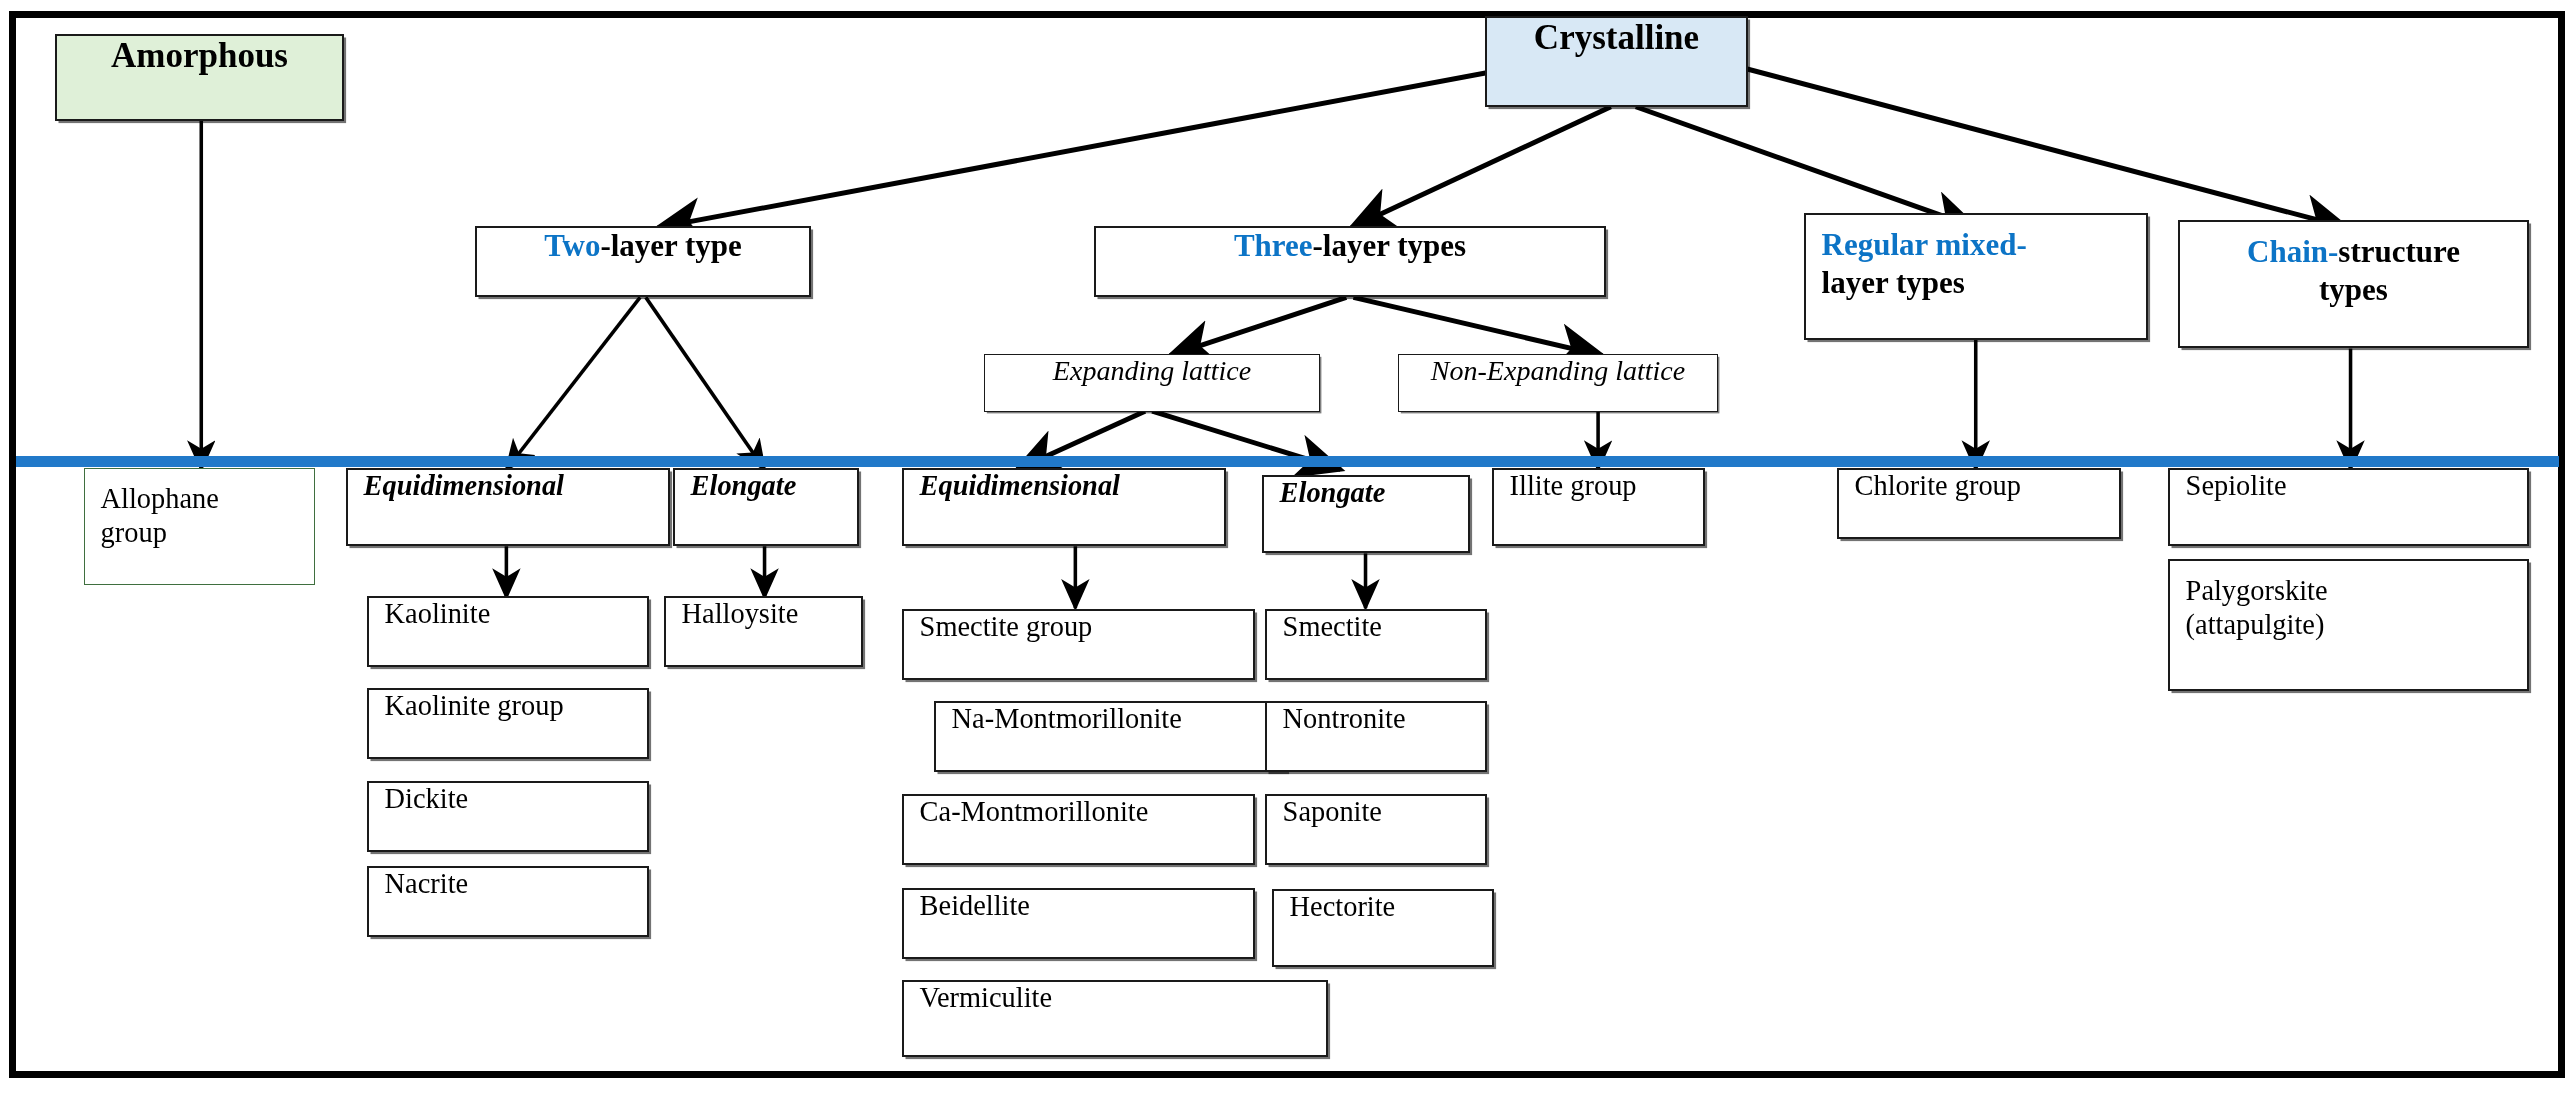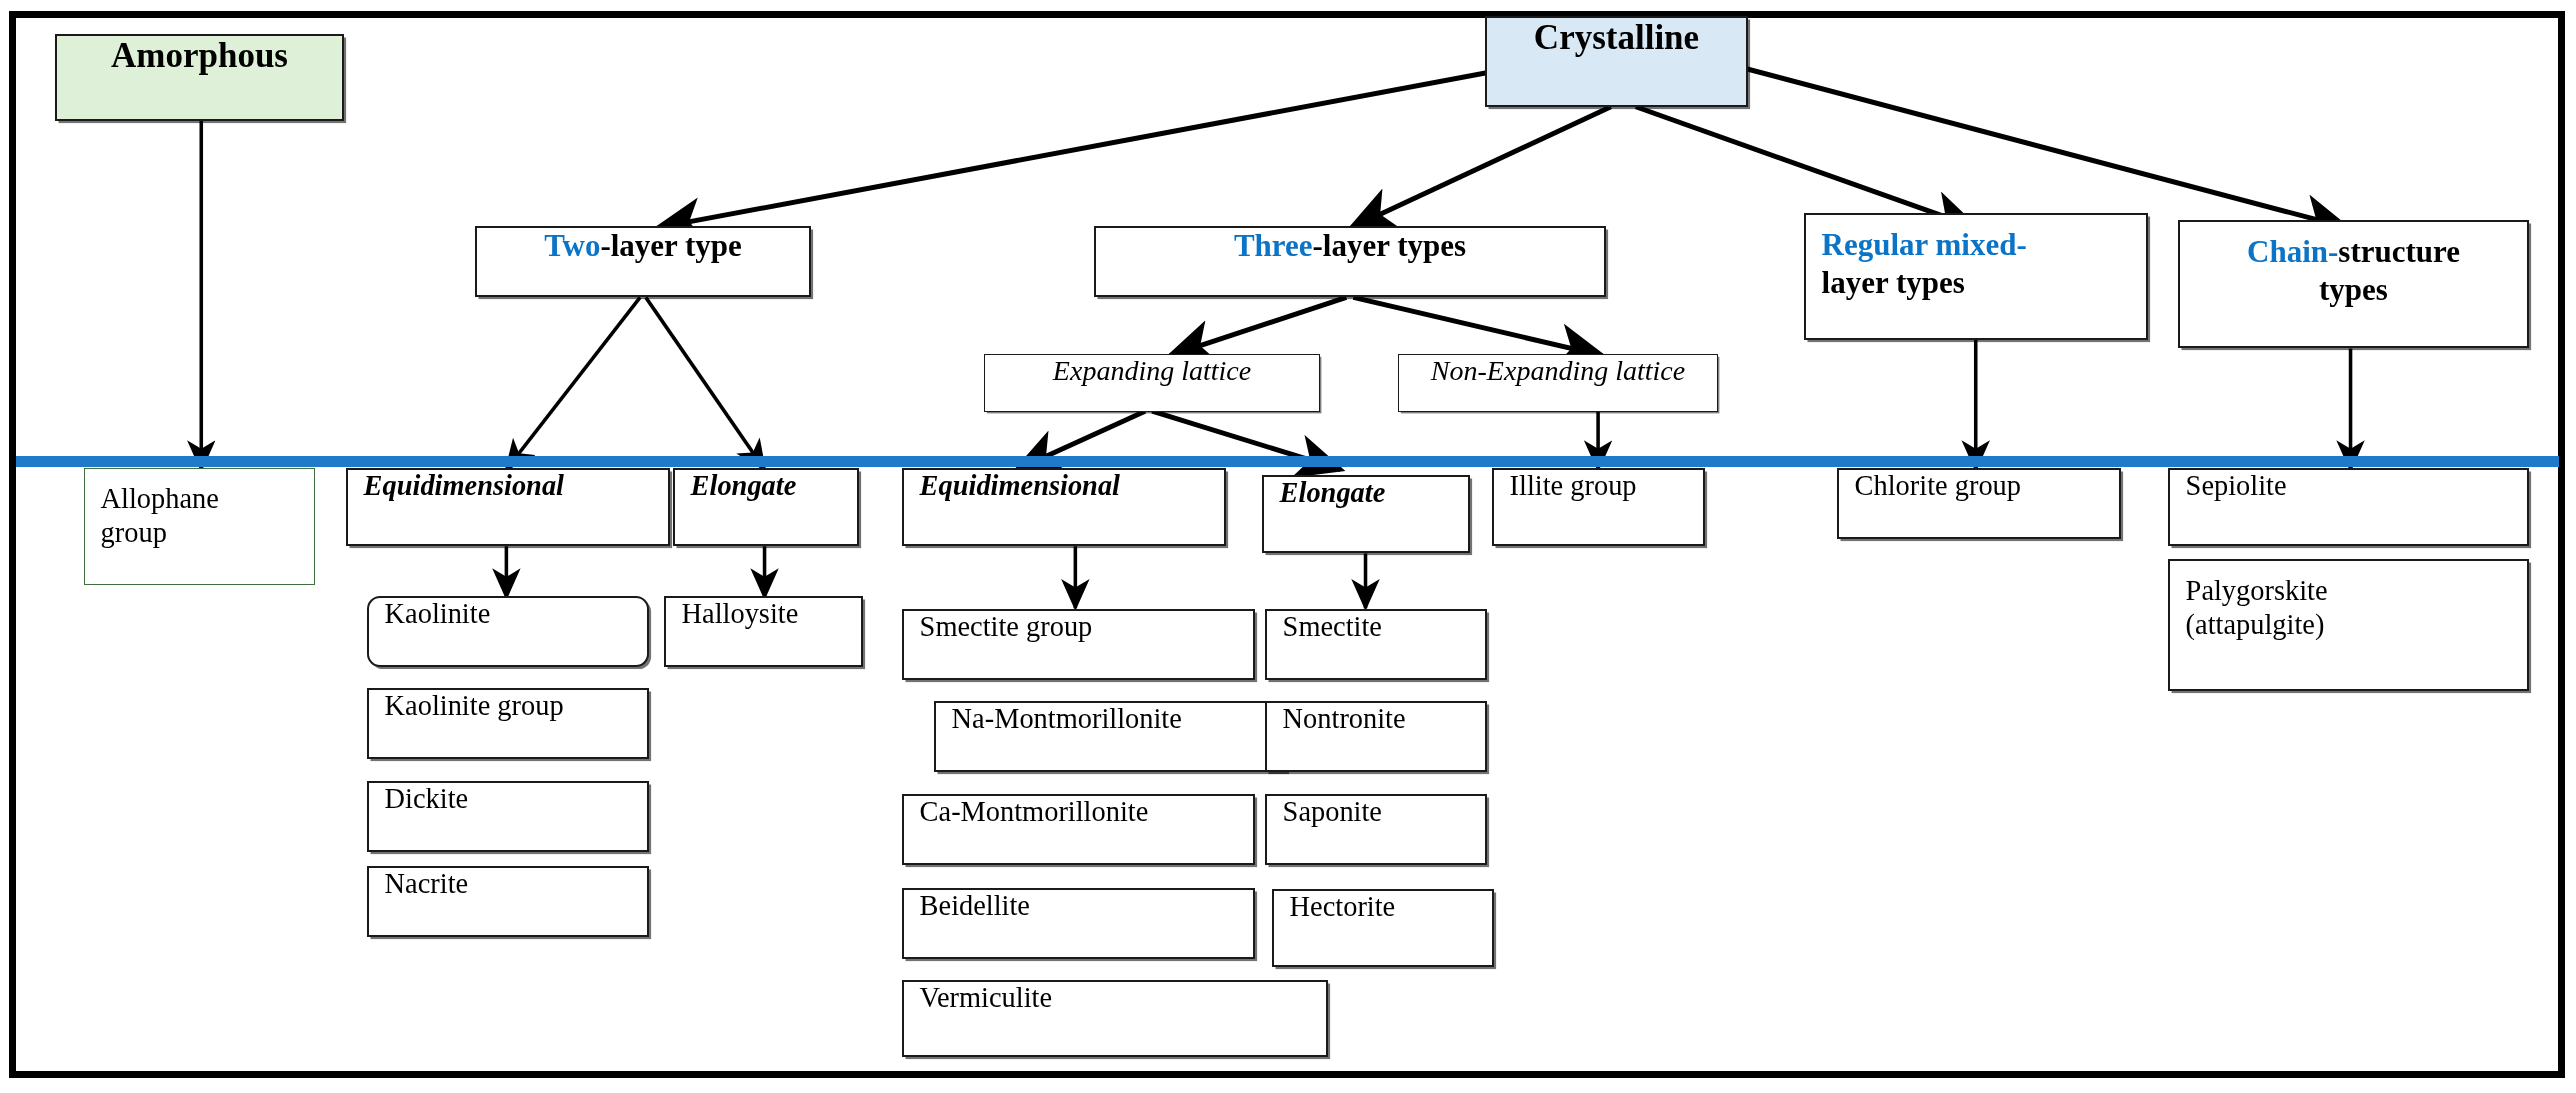--- a/index.html
+++ b/index.html
@@ -198,21 +198,21 @@
     <span class="txt blk">Sepiolite</span>
   </div>
 
   <div class="box left leaf-2l" style="left:2168px; top:559px; width:361px; height:132px; align-items:flex-start; padding-top:12.8px;">
     <span class="txt blk">
       <span>Palygorskite</span><br>
       <span>(attapulgite)</span>
     </span>
   </div>
 
-  <div class="box left leaf" style="left:367px; top:596px; width:282px; height:71px;border-radius:13px;">
+  <div class="box left leaf" style="left:367px; top:596px; width:282px; height:71px;">
     <span class="txt blk">Kaolinite</span>
   </div>
   <div class="box left leaf" style="left:367px; top:688px; width:282px; height:71px;">
     <span class="txt blk">Kaolinite group</span>
   </div>
   <div class="box left leaf" style="left:367px; top:781px; width:282px; height:71px;">
     <span class="txt blk">Dickite</span>
   </div>
   <div class="box left leaf" style="left:367px; top:866px; width:282px; height:71px;">
     <span class="txt blk">Nacrite</span>

